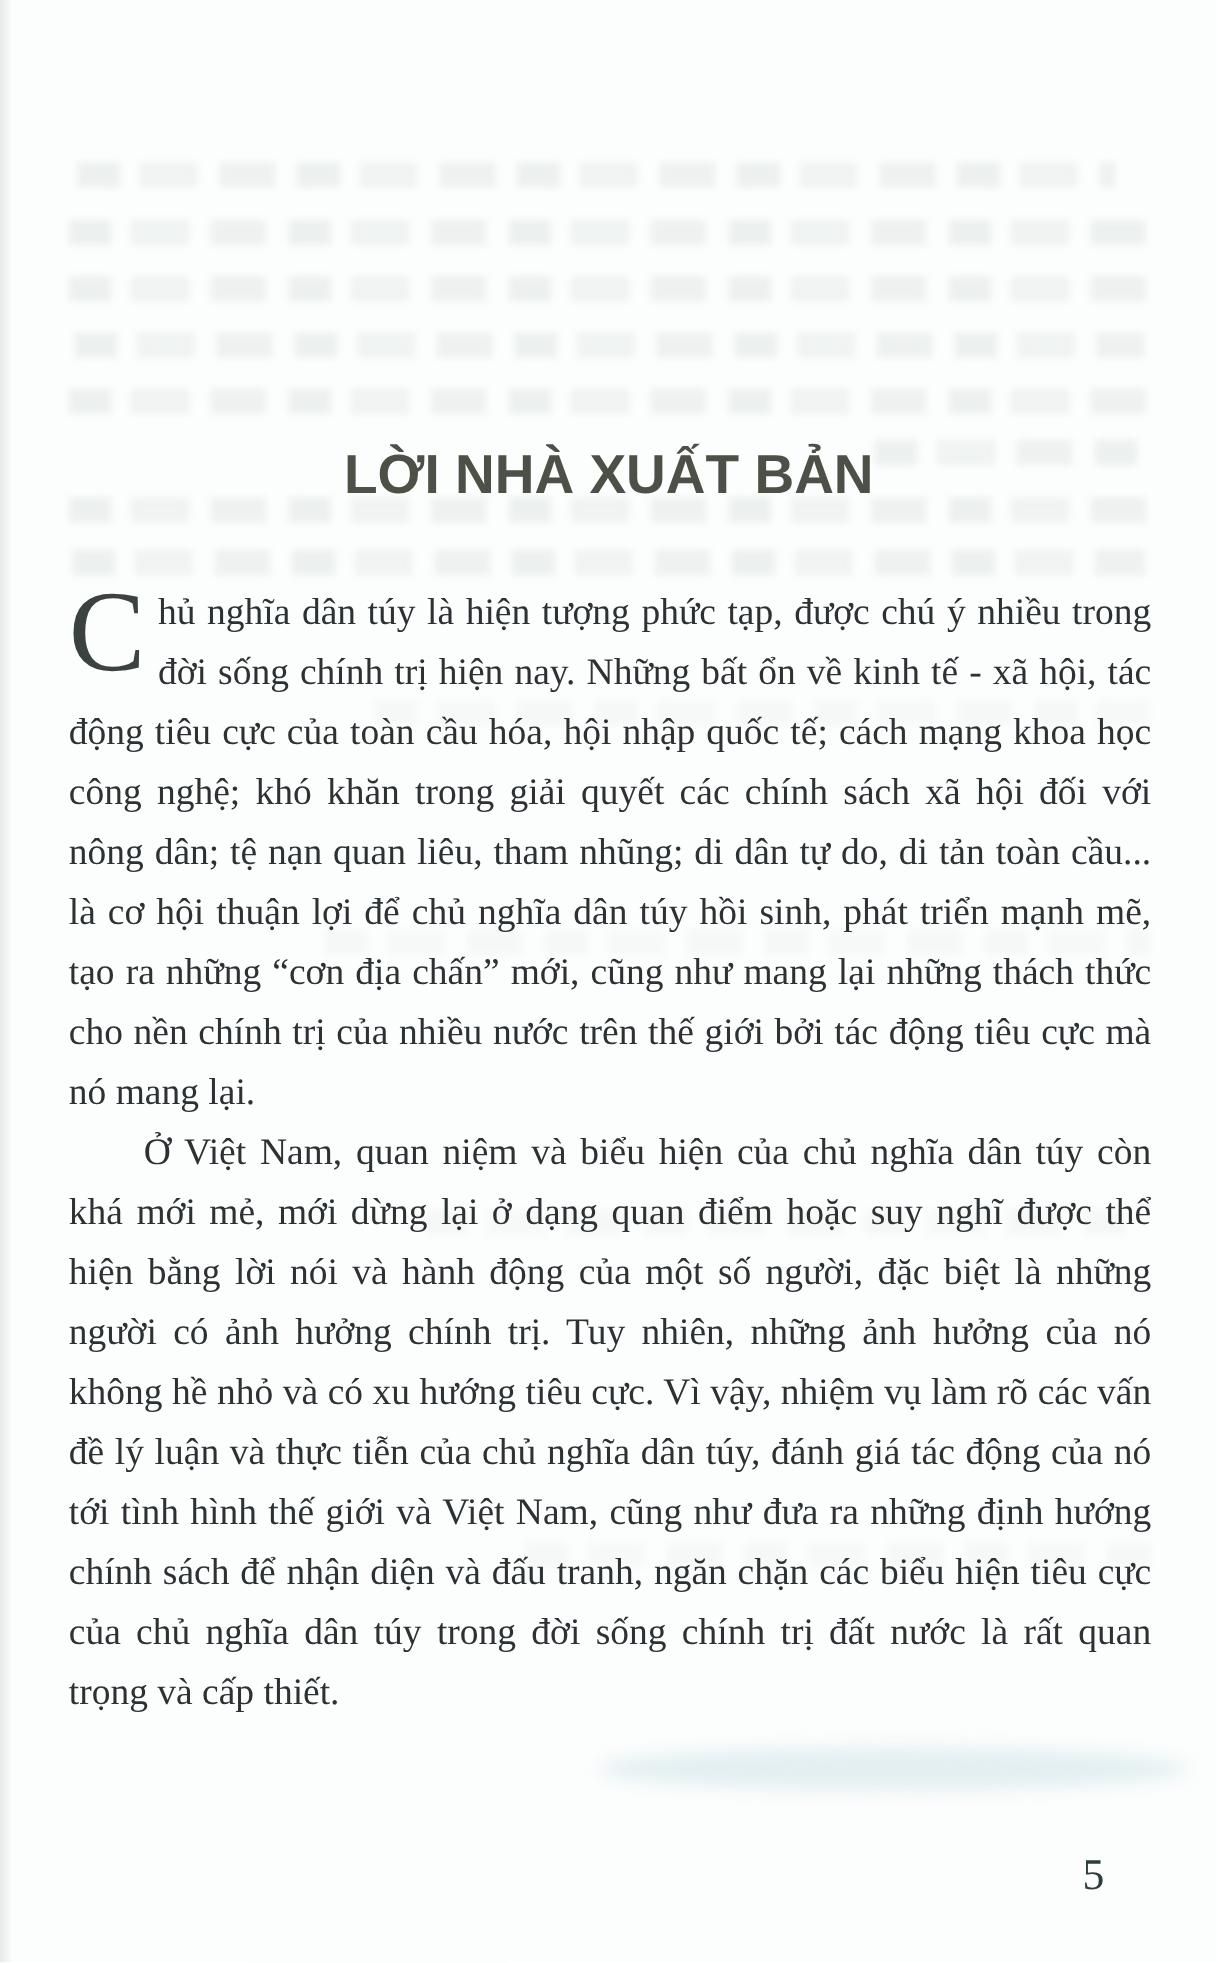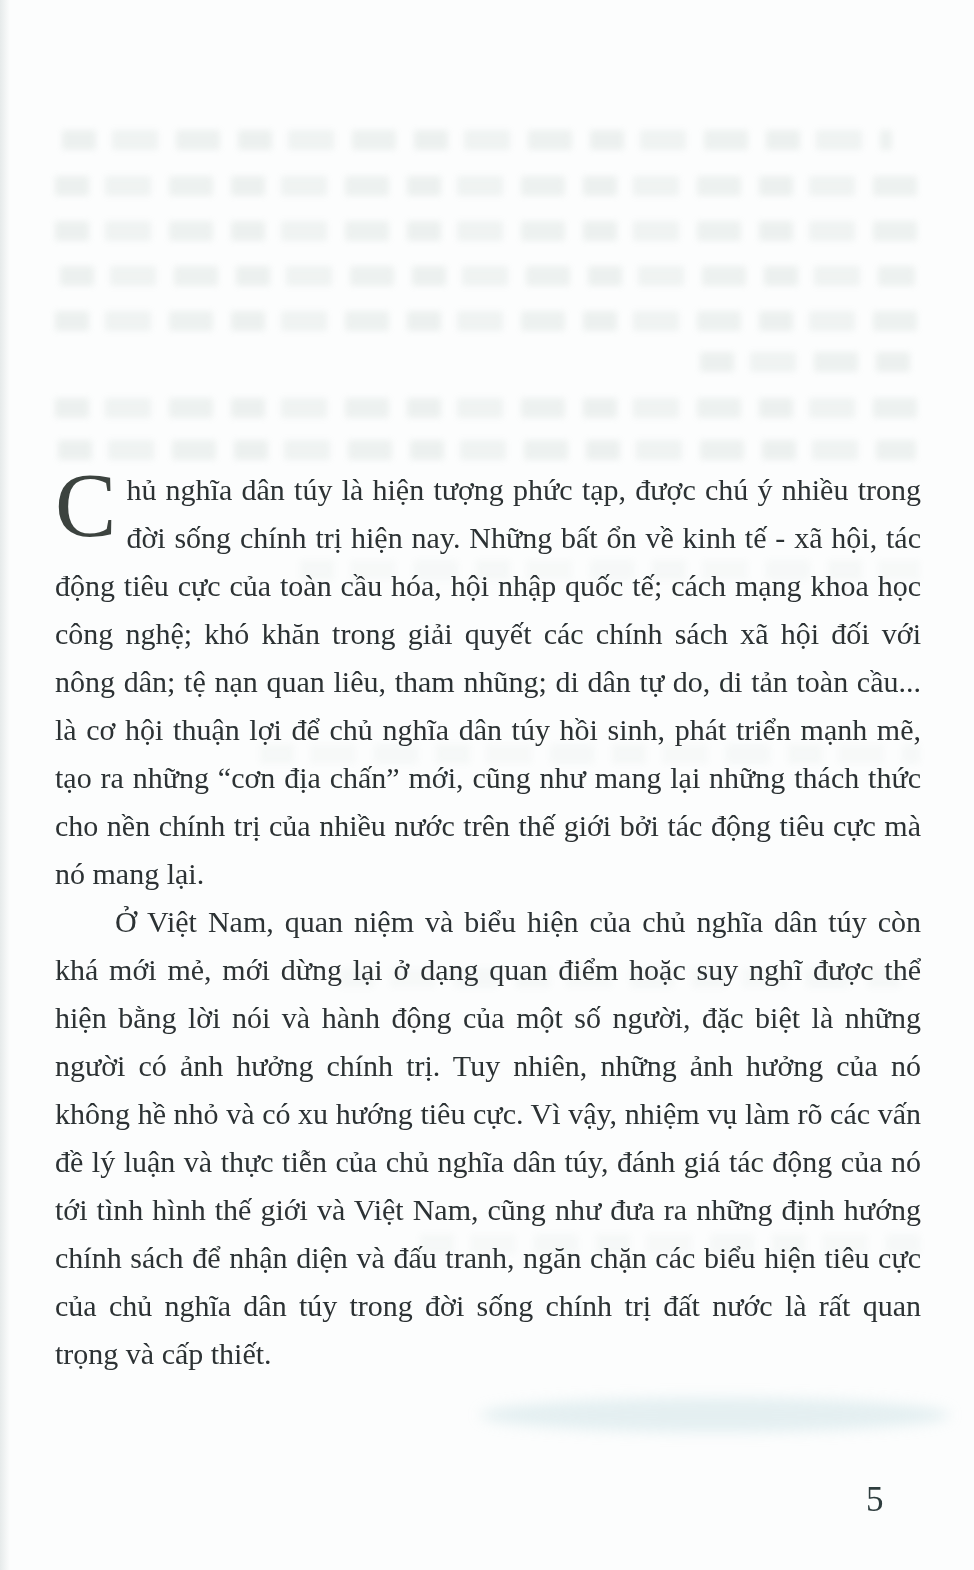--- a/index.html
+++ b/index.html
@@ -115,20 +115,21 @@
     <div class="ghost-line" style="left:700px; top:352px; width:220px;"></div>
     <div class="ghost-line" style="left:55px;  top:398px; width:866px;"></div>
     <div class="ghost-line" style="left:58px;  top:440px; width:858px;"></div>
     <div class="ghost-line faint" style="left:300px; top:560px; width:620px;"></div>
     <div class="ghost-line faint" style="left:260px; top:744px; width:660px;"></div>
     <div class="ghost-line faint" style="left:340px; top:968px; width:560px;"></div>
     <div class="ghost-line faint" style="left:420px; top:1234px; width:500px;"></div>
     <div class="ghost-blob" style="left:480px; top:1398px; width:470px; height:34px;"></div>
   </div>
 
+  <h1 class="title">LỜI NHÀ XUẤT BẢN</h1>
 
   <div class="body-text">
     <p>
       <span class="drop-cap">C</span><span>hủ nghĩa dân túy là hiện tượng phức tạp, được chú ý nhiều trong đời sống chính trị hiện nay. Những bất ổn về kinh tế - xã hội, tác động tiêu cực của toàn cầu hóa, hội nhập quốc tế; cách mạng khoa học công nghệ; khó khăn trong giải quyết các chính sách xã hội đối với nông dân; tệ nạn quan liêu, tham nhũng; di dân tự do, di tản toàn cầu... là cơ hội thuận lợi để chủ nghĩa dân túy hồi sinh, phát triển mạnh mẽ, tạo ra những “cơn địa chấn” mới, cũng như mang lại những thách thức cho nền chính trị của nhiều nước trên thế giới bởi tác động tiêu cực mà nó mang lại.</span>
     </p>
     <p class="para-2">Ở Việt Nam, quan niệm và biểu hiện của chủ nghĩa dân túy còn khá mới mẻ, mới dừng lại ở dạng quan điểm hoặc suy nghĩ được thể hiện bằng lời nói và hành động của một số người, đặc biệt là những người có ảnh hưởng chính trị. Tuy nhiên, những ảnh hưởng của nó không hề nhỏ và có xu hướng tiêu cực. Vì vậy, nhiệm vụ làm rõ các vấn đề lý luận và thực tiễn của chủ nghĩa dân túy, đánh giá tác động của nó tới tình hình thế giới và Việt Nam, cũng như đưa ra những định hướng chính sách để nhận diện và đấu tranh, ngăn chặn các biểu hiện tiêu cực của chủ nghĩa dân túy trong đời sống chính trị đất nước là rất quan trọng và cấp thiết.</p>
   </div>
 
   <div class="page-number">5</div>
 

